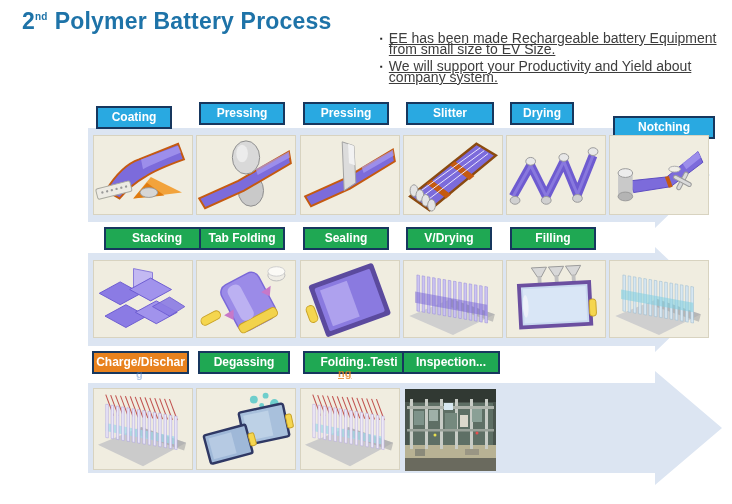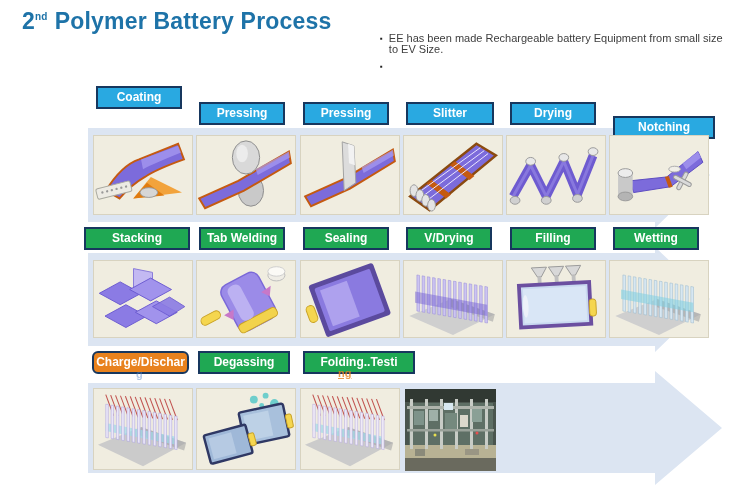--- a/index.html
+++ b/index.html
@@ -7,31 +7,31 @@
         font-family:"Liberation Sans",sans-serif;}
   
   #title{position:absolute;left:22px;top:8px;font-size:23px;font-weight:bold;
          color:var(--title-blue,#1E73A8);letter-spacing:0.2px;}
   #title .ord{font-size:10px;vertical-align:9px;font-weight:bold;}
   #title .rest{margin-left:7px;}
   
   #bullets{position:absolute;left:380px;top:33px;width:350px;}
   .bullet-line{display:flex;align-items:flex-start;margin-bottom:6px;color:#3d3d3d;}
   .bullet-line .marker{font-size:8px;line-height:11px;margin-right:6px;color:#222;}
-  .bullet-line .btxt{font-size:11px;line-height:11px;}
+  .bullet-line .btxt{font-size:14px;line-height:11px;text-decoration:underline;}
   
   .band{position:absolute;}
   .band polygon{fill:var(--arrow-band,#DCE5F2);}
   
   .step{position:absolute;box-sizing:border-box;height:23px;border:2px solid var(--step-border,#17375E);
         color:#fff;font-size:12px;font-weight:bold;text-align:center;line-height:19px;
         white-space:nowrap;overflow:hidden;}
   .step.blue{background:var(--step-blue,#29A9E1);}
   .step.green{background:var(--step-green,#1FA853);}
-  .step.orange{background:var(--step-orange,#E8821E);border-radius:6px;}
+  .step.orange{background:var(--step-orange,#E8821E);}
   
   .imgbox{position:absolute;box-sizing:border-box;width:100px;background:var(--image-box-bg,#F0EDE0);
           border:1px solid var(--image-box-border,#D8D3C0);}
   .imgbox svg{display:block;width:100%;height:100%;}
   .photo{position:absolute;}
   .photo svg{display:block;width:100%;height:100%;}
   
   .frag{position:absolute;font-size:11px;font-weight:bold;}
   #frag1{left:136px;top:368px;color:#5585C8;opacity:.45;}
   #frag2{left:338px;top:367px;color:#E8821E;opacity:.8;text-decoration:underline;}
@@ -43,38 +43,39 @@
 
   <div id="title"><span>2</span><span class="ord">nd</span><span class="rest">Polymer Battery Process</span></div>
 
   <div id="bullets">
     <div class="bullet-line">
       <span class="marker">▪</span>
       <span class="btxt">EE has been made Rechargeable battery Equipment from small size to EV Size.</span>
     </div>
     <div class="bullet-line">
       <span class="marker">▪</span>
+      <span class="btxt">We will support your Productivity and Yield about company system.</span>
     </div>
   </div>
 
   <svg class="band" style="left:88px;top:120px" width="632" height="116" viewBox="0 0 632 116">
     <polygon points="0,8 567,8 567,2 622,55 567,108 567,102 0,102"></polygon>
   </svg>
   <svg class="band" style="left:88px;top:245px" width="632" height="114" viewBox="0 0 632 114">
     <polygon points="0,8 567,8 567,2 622,54 567,107 567,101 0,101"></polygon>
   </svg>
   <svg class="band" style="left:88px;top:368px" width="644" height="122" viewBox="0 0 644 122">
     <polygon points="0,15 567,15 567,3 634,60 567,117 567,105 0,105"></polygon>
   </svg>
 
-  <div class="step blue" style="left:96px;top:86px;width:86px">Coating</div>
+  <div class="step blue" style="left:96px;top:106px;width:76px">Coating</div>
   <div class="step blue" style="left:199px;top:102px;width:86px">Pressing</div>
   <div class="step blue" style="left:303px;top:102px;width:86px">Pressing</div>
   <div class="step blue" style="left:406px;top:102px;width:88px">Slitter</div>
-  <div class="step blue" style="left:510px;top:102px;width:86px">Drying</div>
+  <div class="step blue" style="left:510px;top:102px;width:64px">Drying</div>
   <div class="step blue" style="left:613px;top:116px;width:102px">Notching</div>
 
   <div class="imgbox" style="left:93px;top:135px;height:80px">
     <svg viewBox="0 0 100 80">
       <polygon points="40,64 90,58 58,42" fill="#F2A33C"></polygon>
       <polygon points="40,64 72,61 54,48" fill="#E07C10"></polygon>
       <path d="M12,56 Q28,30 46,24 L86,8 L92,24 Q64,34 52,42 Q38,50 26,64 Z" fill="#7C6BDB" stroke="#C55A11" stroke-width="2"></path>
       <path d="M48,24 L86,10 L89,17 Q62,28 50,34 Z" fill="#A99CF2" opacity="0.7"></path>
       <g transform="rotate(-14 20 55)">
         <rect x="2" y="50" width="36" height="11" rx="2" fill="#EDEBE4" stroke="#A9A9A0"></rect>
@@ -138,26 +139,25 @@
       <ellipse cx="15.5" cy="38" rx="7.5" ry="4.5" fill="#ECECEC" stroke="#999"></ellipse>
       <ellipse cx="15.5" cy="62" rx="7.5" ry="4.5" fill="#B4B4B4" stroke="#999"></ellipse>
       <ellipse cx="66" cy="34" rx="6" ry="3" fill="#F0EEE8" stroke="#AAA"></ellipse>
       <g transform="rotate(28 74 46)">
         <rect x="72" y="36" width="4" height="20" rx="2" fill="#DADADA" stroke="#999"></rect>
         <rect x="64" y="44" width="20" height="4" rx="2" fill="#DADADA" stroke="#999"></rect>
       </g>
     </svg>
   </div>
 
-  <div class="step green" style="left:84px;top:227px;width:106px">Stacking</div>
-  <div class="step green" style="left:199px;top:227px;width:86px">Tab Welding</div>
+  <div class="step green" style="left:104px;top:227px;width:106px">Stacking</div>
+  <div class="step green" style="left:199px;top:227px;width:86px">Tab Folding</div>
   <div class="step green" style="left:303px;top:227px;width:86px">Sealing</div>
   <div class="step green" style="left:406px;top:227px;width:86px">V/Drying</div>
   <div class="step green" style="left:510px;top:227px;width:86px">Filling</div>
-  <div class="step green" style="left:613px;top:227px;width:86px">Wetting</div>
 
   <div class="imgbox" style="left:93px;top:260px;height:78px">
     <svg viewBox="0 0 100 80">
       <polygon points="40,8 60,12 60,34 40,30" fill="#C3B9F2" stroke="#8678D8"></polygon>
       <polygon points="4,34 26,22 48,34 26,46" fill="#8B7BE4" stroke="#6A5AD0"></polygon>
       <polygon points="36,30 58,18 80,30 58,42" fill="#A193EC" stroke="#6A5AD0"></polygon>
       <polygon points="10,58 32,46 54,58 32,70" fill="#8B7BE4" stroke="#6A5AD0"></polygon>
       <polygon points="42,54 64,42 86,54 64,66" fill="#A193EC" stroke="#6A5AD0"></polygon>
       <polygon points="60,48 78,38 94,48 78,58" fill="#8B7BE4" stroke="#6A5AD0" opacity="0.9"></polygon>
     </svg>
@@ -249,20 +249,21 @@
         <rect x="70" y="6" width="2.8" height="38" fill="#D7E7F2" stroke="#96B8CC" stroke-width="0.5"></rect>
         <rect x="75.5" y="6" width="2.8" height="38" fill="#D7E7F2" stroke="#96B8CC" stroke-width="0.5"></rect>
       </g>
       <polygon points="10,30 86,44 86,54 10,40" fill="#7FD0E0" opacity="0.55"></polygon>
     </svg>
   </div>
 
   <div class="step orange" style="left:92px;top:351px;width:97px">Charge/Dischar</div>
   <div class="step green" style="left:198px;top:351px;width:92px">Degassing</div>
   <div class="step green" style="left:303px;top:351px;width:112px">Folding..Testi</div>
+  <div class="step green" style="left:402px;top:351px;width:98px">Inspection...</div>
 
   <span class="frag" id="frag1">g</span>
   <span class="frag" id="frag2">ng</span>
 
   <div class="imgbox" style="left:93px;top:388px;height:82px">
     <svg viewBox="0 0 100 80">
       <polygon points="4,56 48,38 94,54 50,78" fill="#CBCBCB"></polygon>
       <polygon points="48,38 94,54 92,62 46,46" fill="#A5A5A5" opacity="0.6"></polygon>
       <g transform="matrix(1,0.17,0,1,6,2)" stroke="#C0504D" stroke-width="1.1">
         <path d="M6,2 L14,22"></path>

